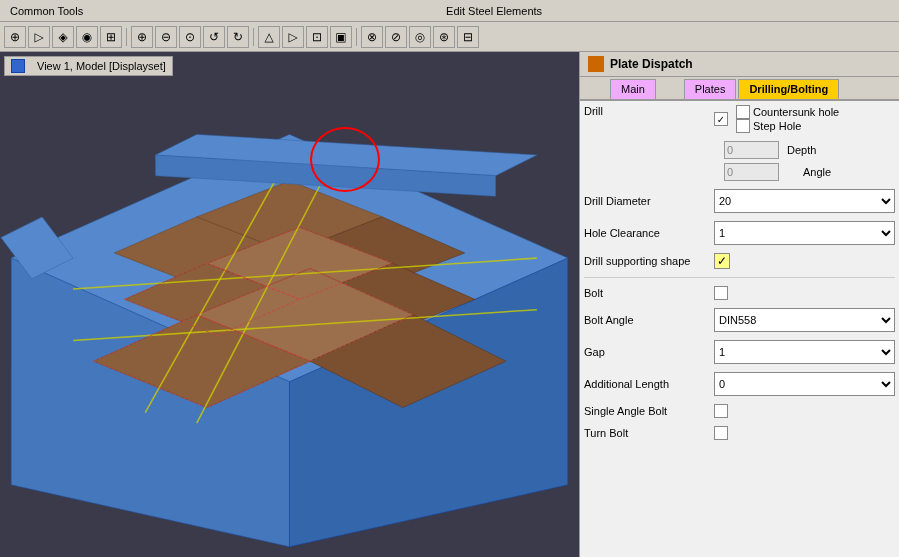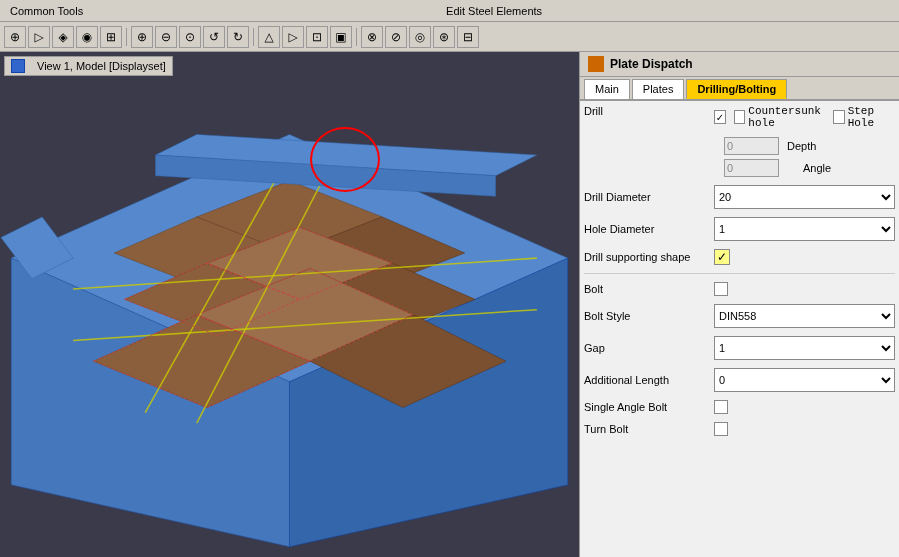--- a/index.html
+++ b/index.html
@@ -31,21 +31,21 @@
     
     .right-panel { width: 320px; background: #f0f0f0; border-left: 1px solid #999; display: flex; flex-direction: column; }
 
     .panel-title-bar { background: #d4d0c8; border-bottom: 1px solid #999; padding: 4px 8px; font-size: 12px; font-weight: bold; display: flex; align-items: center; gap: 6px; text-align: center; }
     .panel-title-icon { width: 16px; height: 16px; background: #cc6600; display: inline-block; }
 
     
     .tabs { display: flex; background: #d4d0c8; border-bottom: 2px solid #999; padding: 2px 4px 0; }
     .tab { padding: 3px 10px; font-size: 11px; cursor: pointer; border: 1px solid #999; border-bottom: none; background: #d4d0c8; margin-right: 2px; }
     .tab.active { background: #ffcc00; font-weight: bold; border-bottom: 1px solid #ffcc00; }
-    .tab:not(.active) { background: #ffffff; }
+    .tab:not(.active) { background: #f0abfc; margin-left: 26px; }
 
     
     .panel-content { flex: 1; padding: 4px; overflow-y: auto; }
 
     .form-row { display: flex; align-items: center; margin-bottom: 8px; }
     .form-label { width: 130px; font-size: 11px; color: #000; flex-shrink: 0; }
     .form-control { flex: 1; }
     .checkbox-item { display: flex; align-items: center; gap: 3px; font-size: 11px; }
 
     .depth-angle-section { margin-left: 140px; display: flex; flex-direction: column; gap: 4px; margin-bottom: 8px; }
@@ -157,21 +157,21 @@
       <div class="tab">Plates</div>
       <div class="tab active">Drilling/Bolting</div>
     </div>
 
     <div class="panel-content">
 
       <div class="form-row" style="align-items:flex-start;">
         <div class="form-label">Drill</div>
         <div style="display:flex; gap:8px; align-items:center;">
           <div class="checkbox-checked">✓</div>
-          <div style="display:flex; gap:0;font-family:Liberation Mono, monospace;">
+          <div style="display:flex; flex-direction:column; gap:0;">
             <div class="checkbox-item">
               <div class="checkbox-normal"></div>
               <span>Countersunk hole</span>
             </div>
             <div class="checkbox-item">
               <div class="checkbox-normal"></div>
               <span>Step Hole</span>
             </div>
           </div>
         </div>
@@ -193,21 +193,21 @@
         <div class="form-control">
           <select class="native-select">
             <option>20</option>
             <option>16</option>
             <option>24</option>
           </select>
         </div>
       </div>
 
       <div class="form-row">
-        <div class="form-label">Hole Diameter</div>
+        <div class="form-label">Hole Clearance</div>
         <div class="form-control">
           <select class="native-select">
             <option>1</option>
             <option>2</option>
             <option>3</option>
           </select>
         </div>
       </div>
 
       <div class="form-row">
@@ -216,21 +216,21 @@
       </div>
 
       <hr class="section-divider">
 
       <div class="form-row">
         <div class="form-label">Bolt</div>
         <div class="checkbox-normal"></div>
       </div>
 
       <div class="form-row">
-        <div class="form-label">Bolt Style</div>
+        <div class="form-label">Bolt Angle</div>
         <div class="form-control">
           <select class="native-select">
             <option>DIN558</option>
             <option>DIN931</option>
             <option>ISO4014</option>
           </select>
         </div>
       </div>
 
       <div class="form-row">

